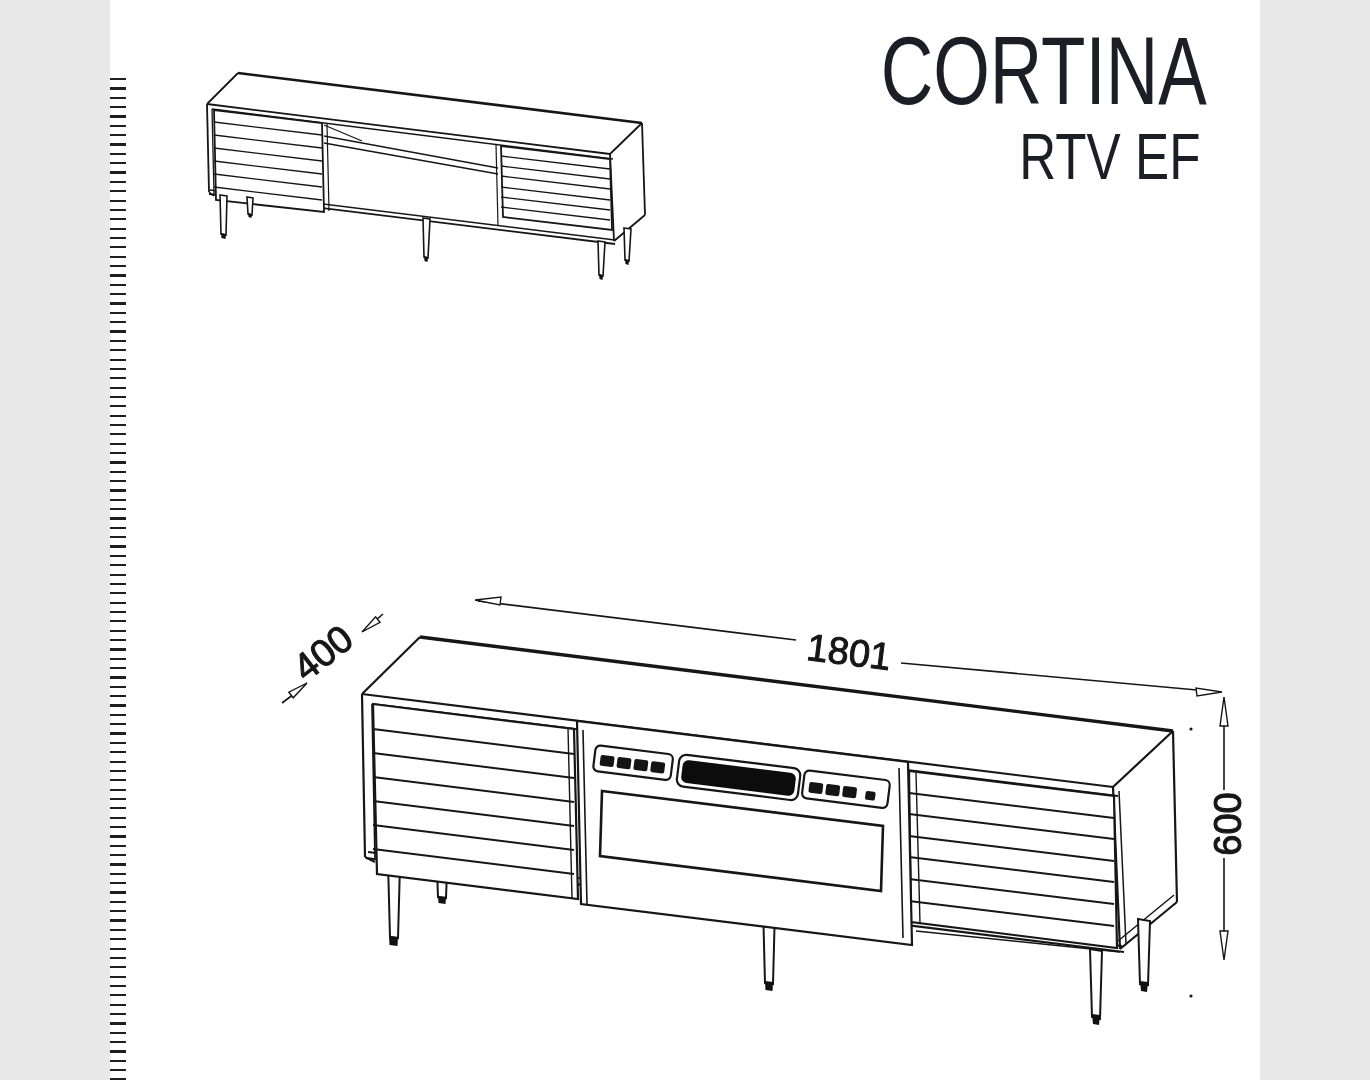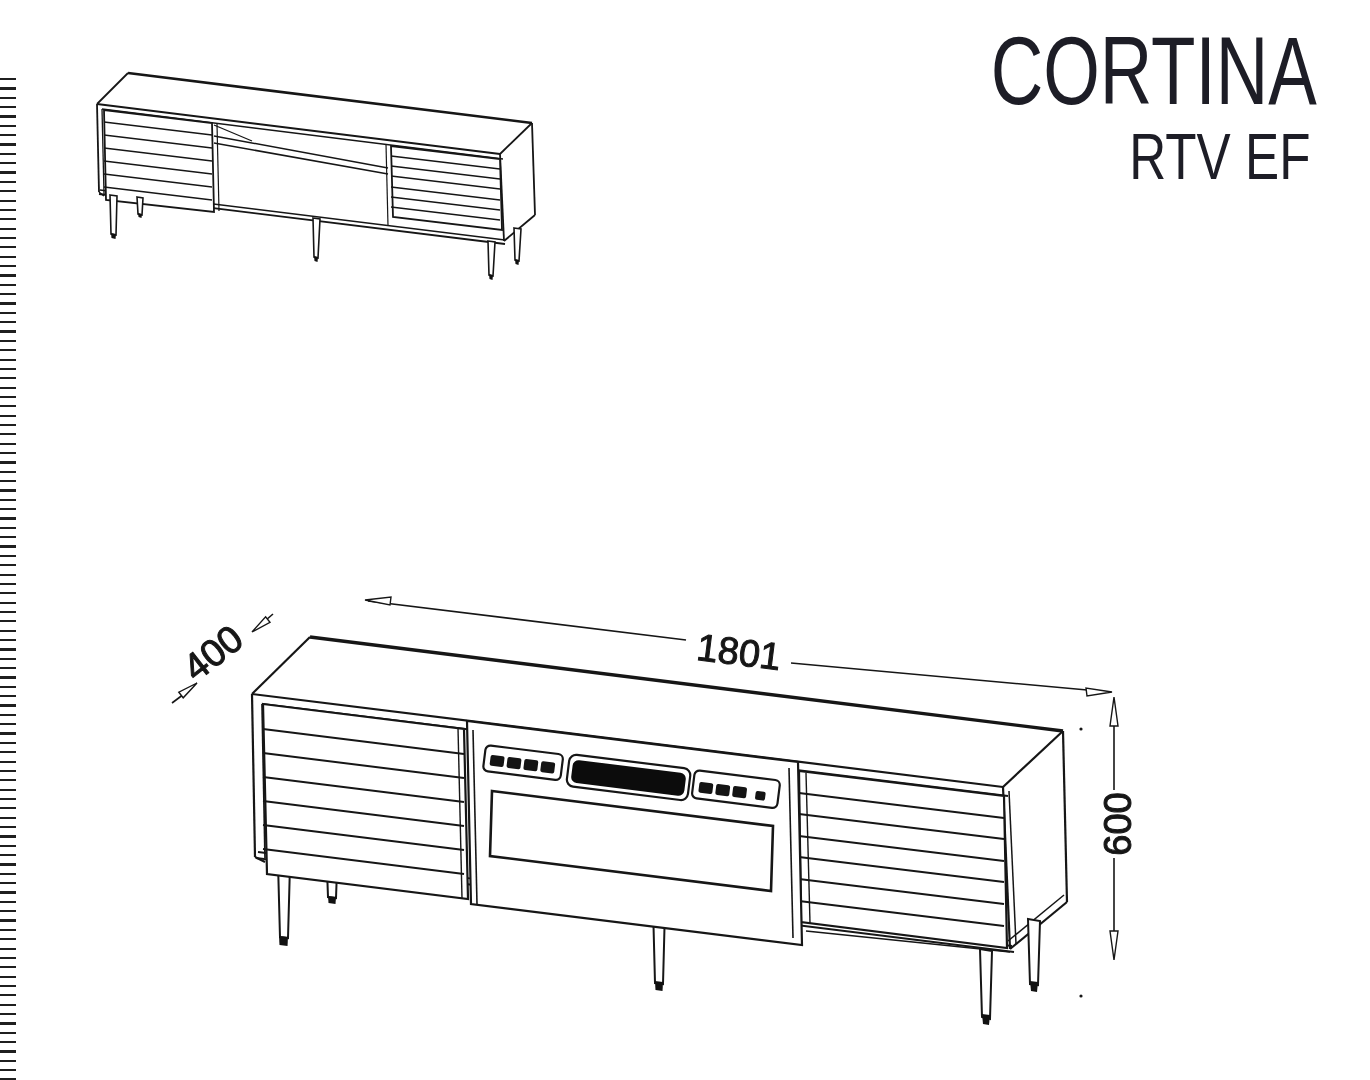--- a/index.html
+++ b/index.html
@@ -1,18 +1,18 @@
 <!DOCTYPE html>
 <html><head>
 <meta charset="utf-8">
 <style>
   html,body{margin:0;padding:0;background:#e8e8e8;}
   .page{
     position:relative;
-    width:1370px;height:1080px;
+    width:1150px;height:1080px;
     background:#ffffff;
     overflow:hidden;
     font-family:"Liberation Sans", sans-serif;
     margin:0 auto;
   }
   
   .edge-ticks{
     position:absolute;
     left:0; top:78px;
     width:16px; height:1002px;

